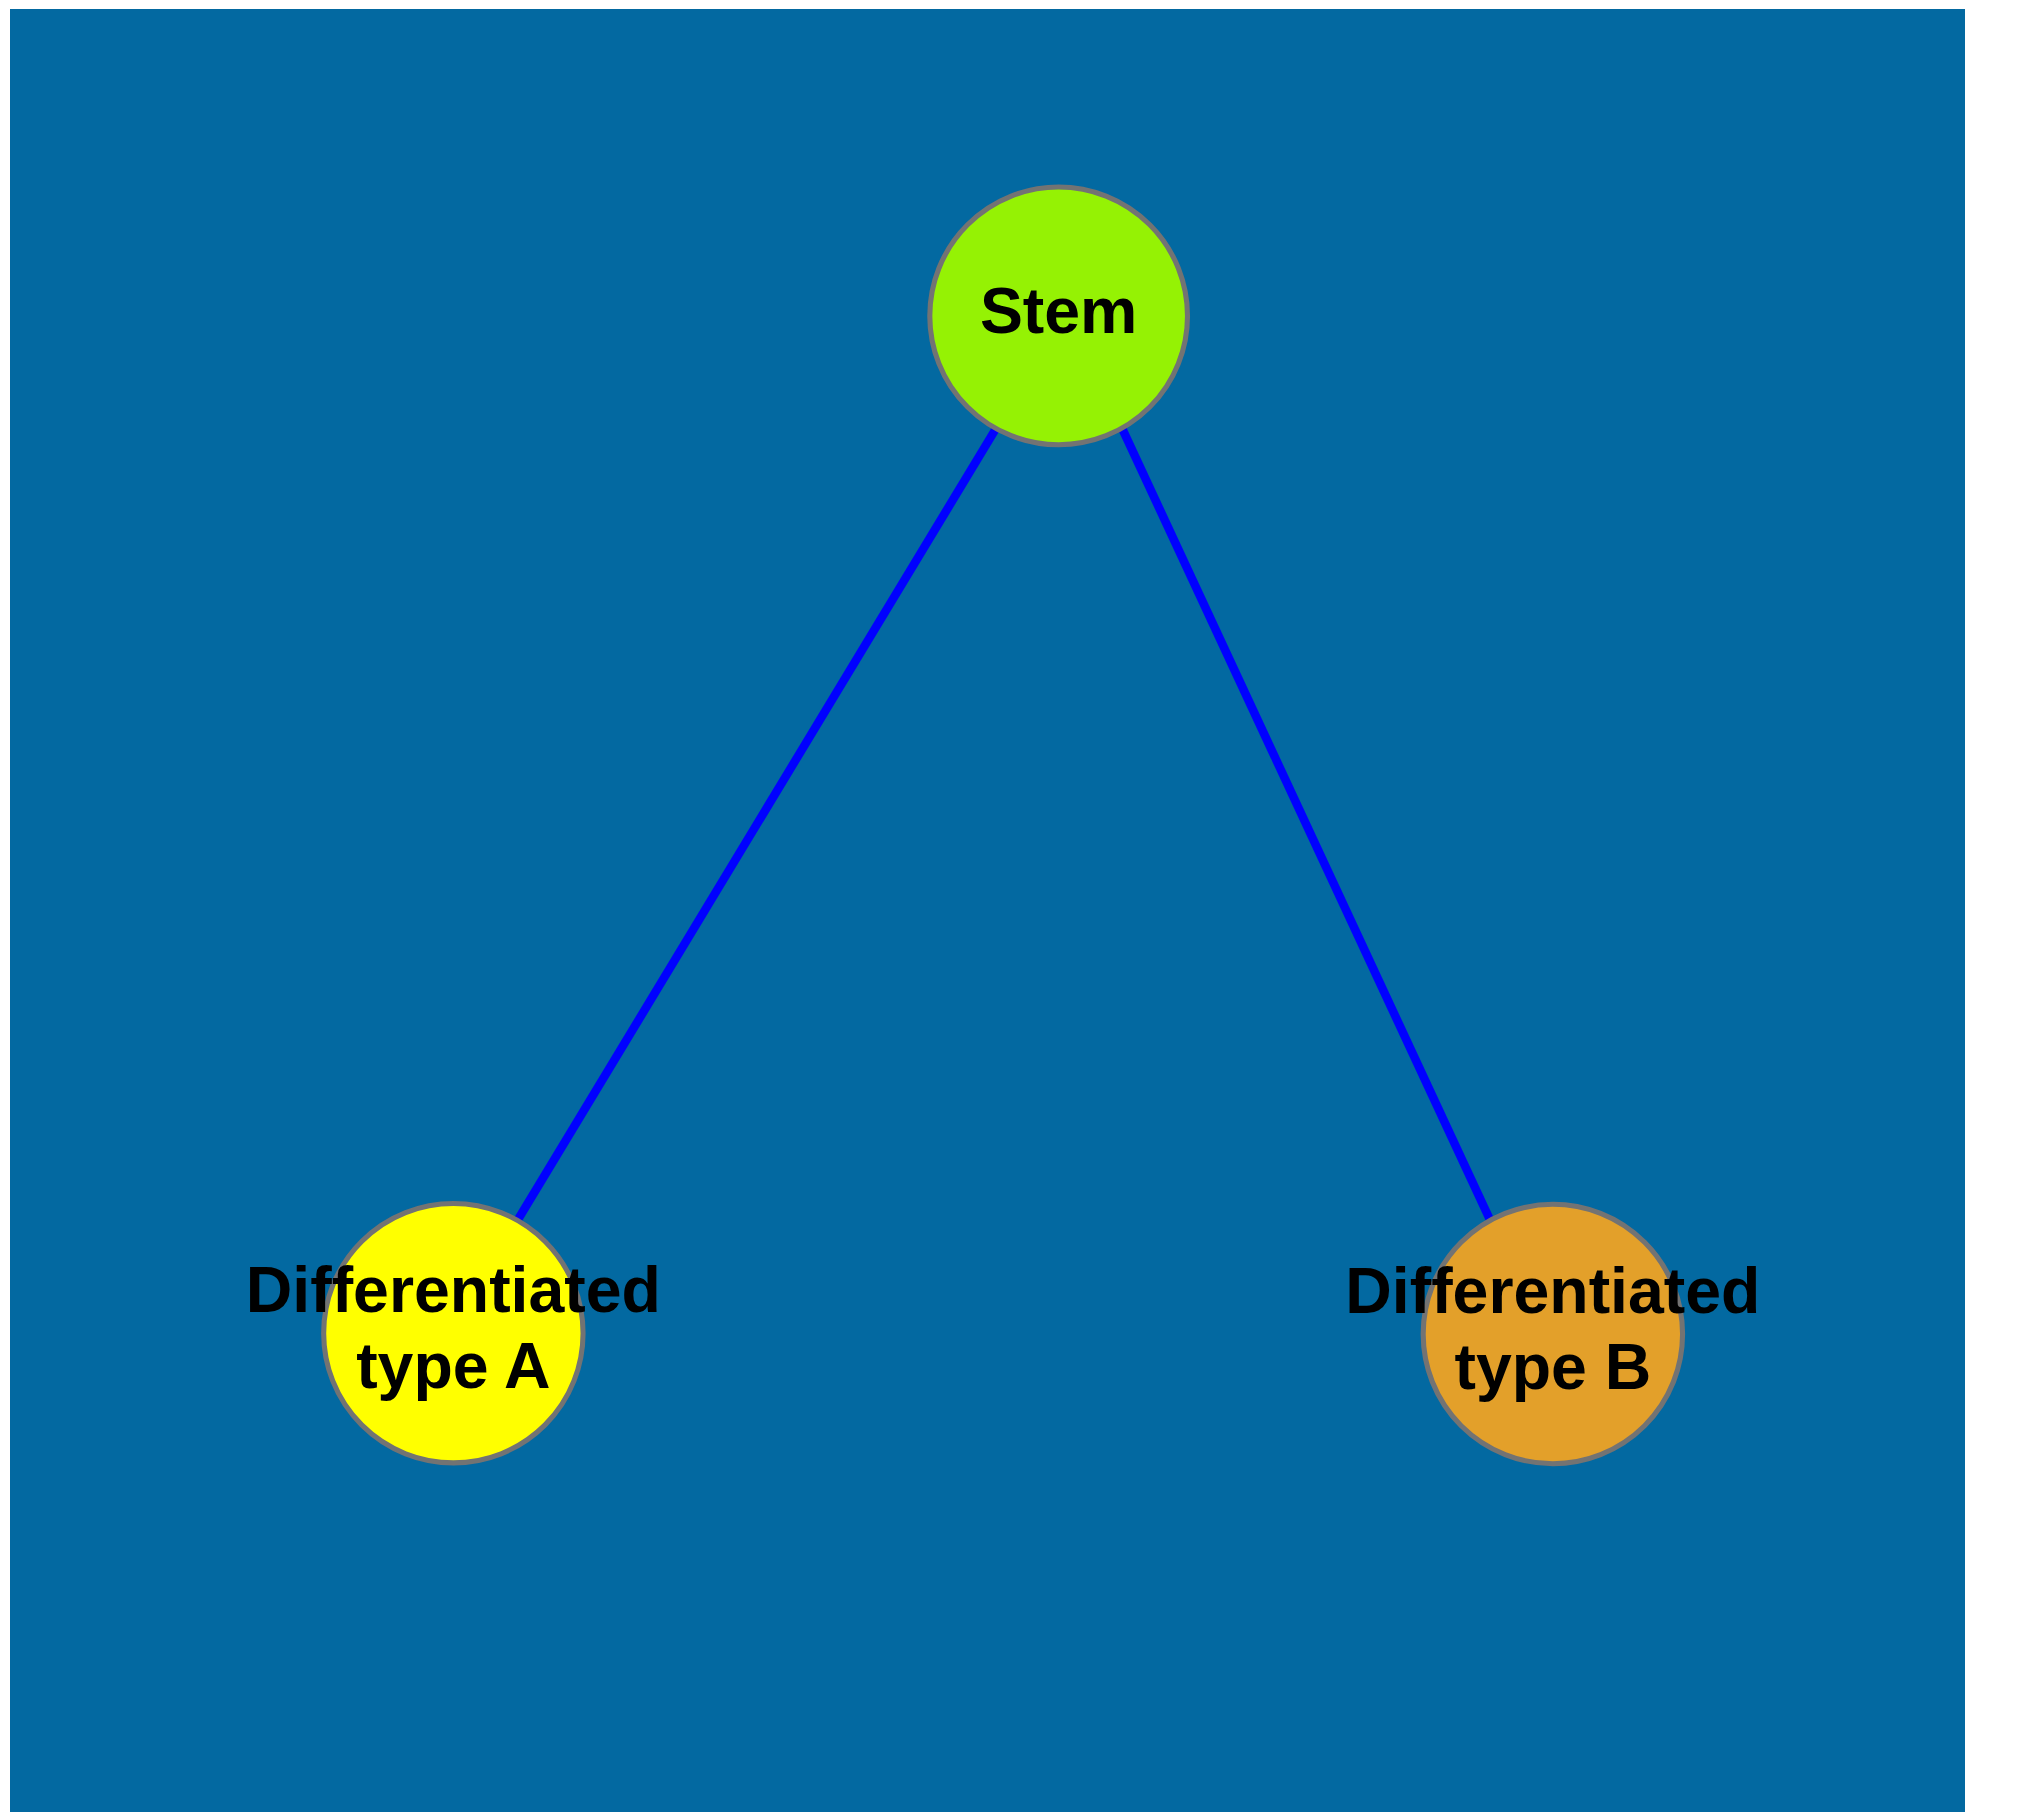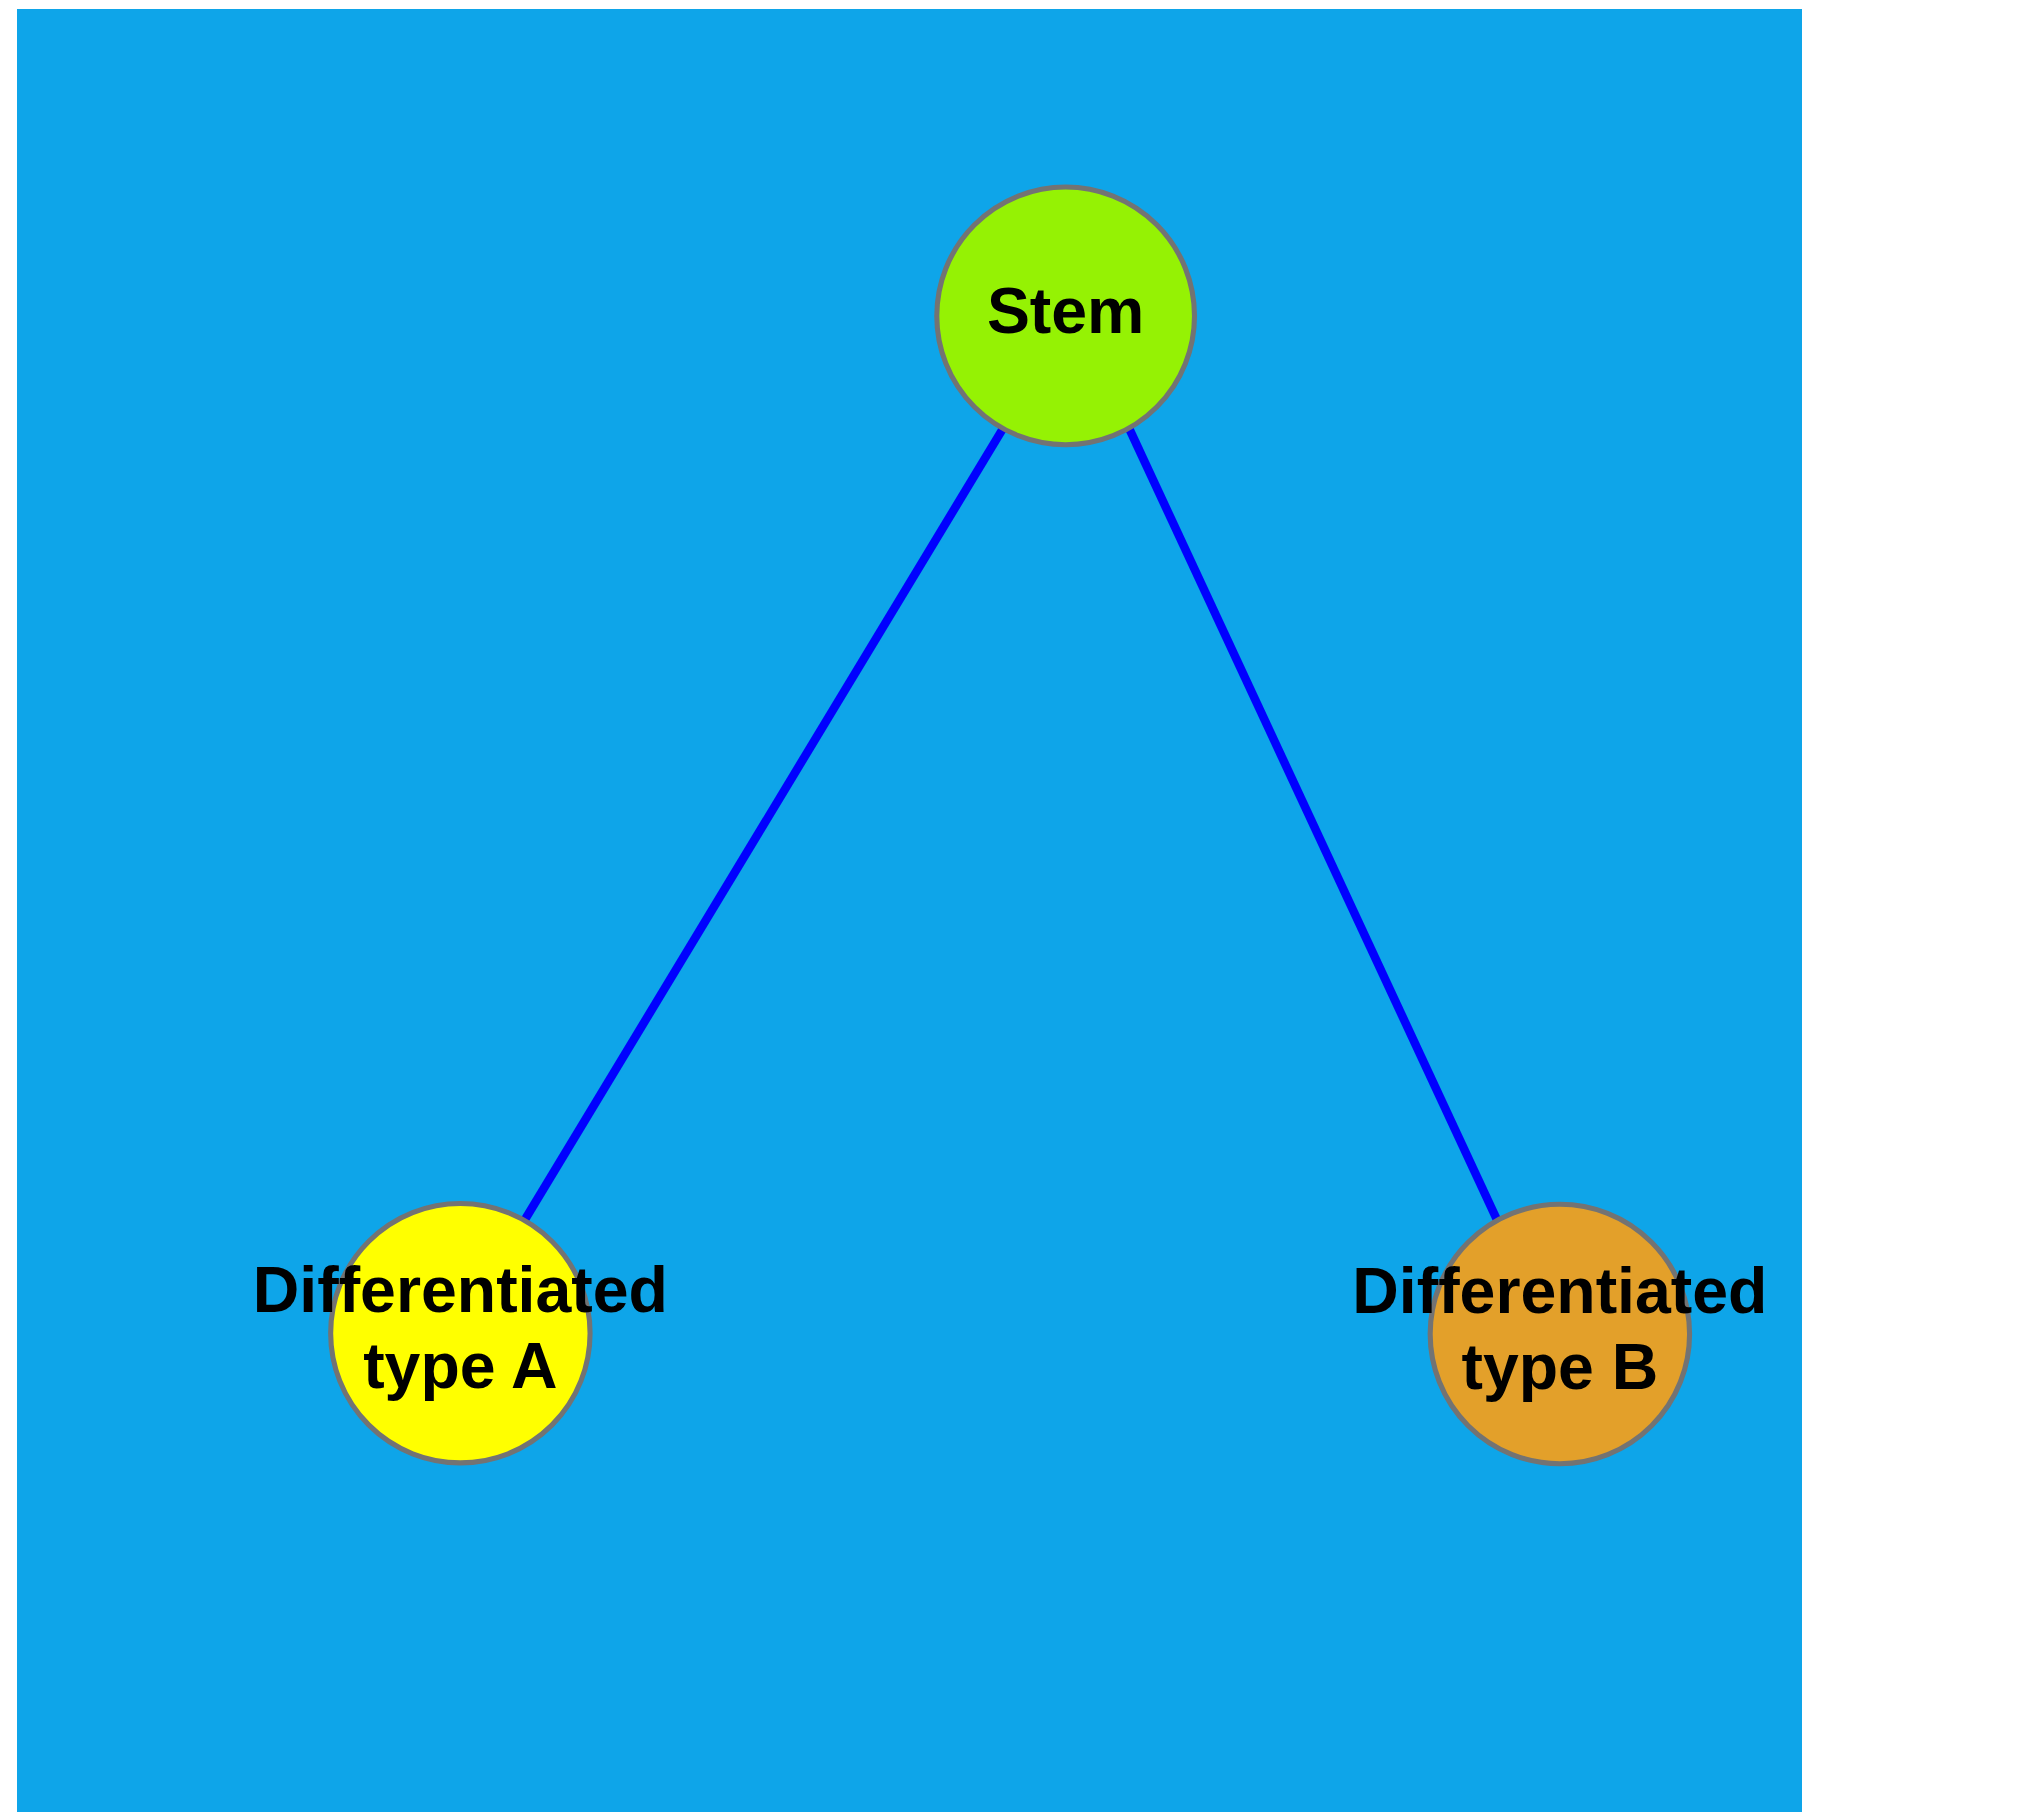--- a/index.html
+++ b/index.html
@@ -14,25 +14,25 @@
     font-family: "Liberation Sans", sans-serif;
   }
   #canvas-root {
     position: relative;
     width: 2021px;
     height: 1812px;
     background: #ffffff;
   }
   #graph-canvas {
     position: absolute;
-    left: 17px;
+    left: 10px;
     top: 8.5px;
-    width: 1785px;
+    width: 1955px;
     height: 1804px;
-    background: #0ea5e9;
+    background: #0369a1;
   }
   #graph-svg {
     position: absolute;
     left: 0;
     top: 0;
     width: 2021px;
     height: 1804px;
     display: block;
   }
   .node-label {

